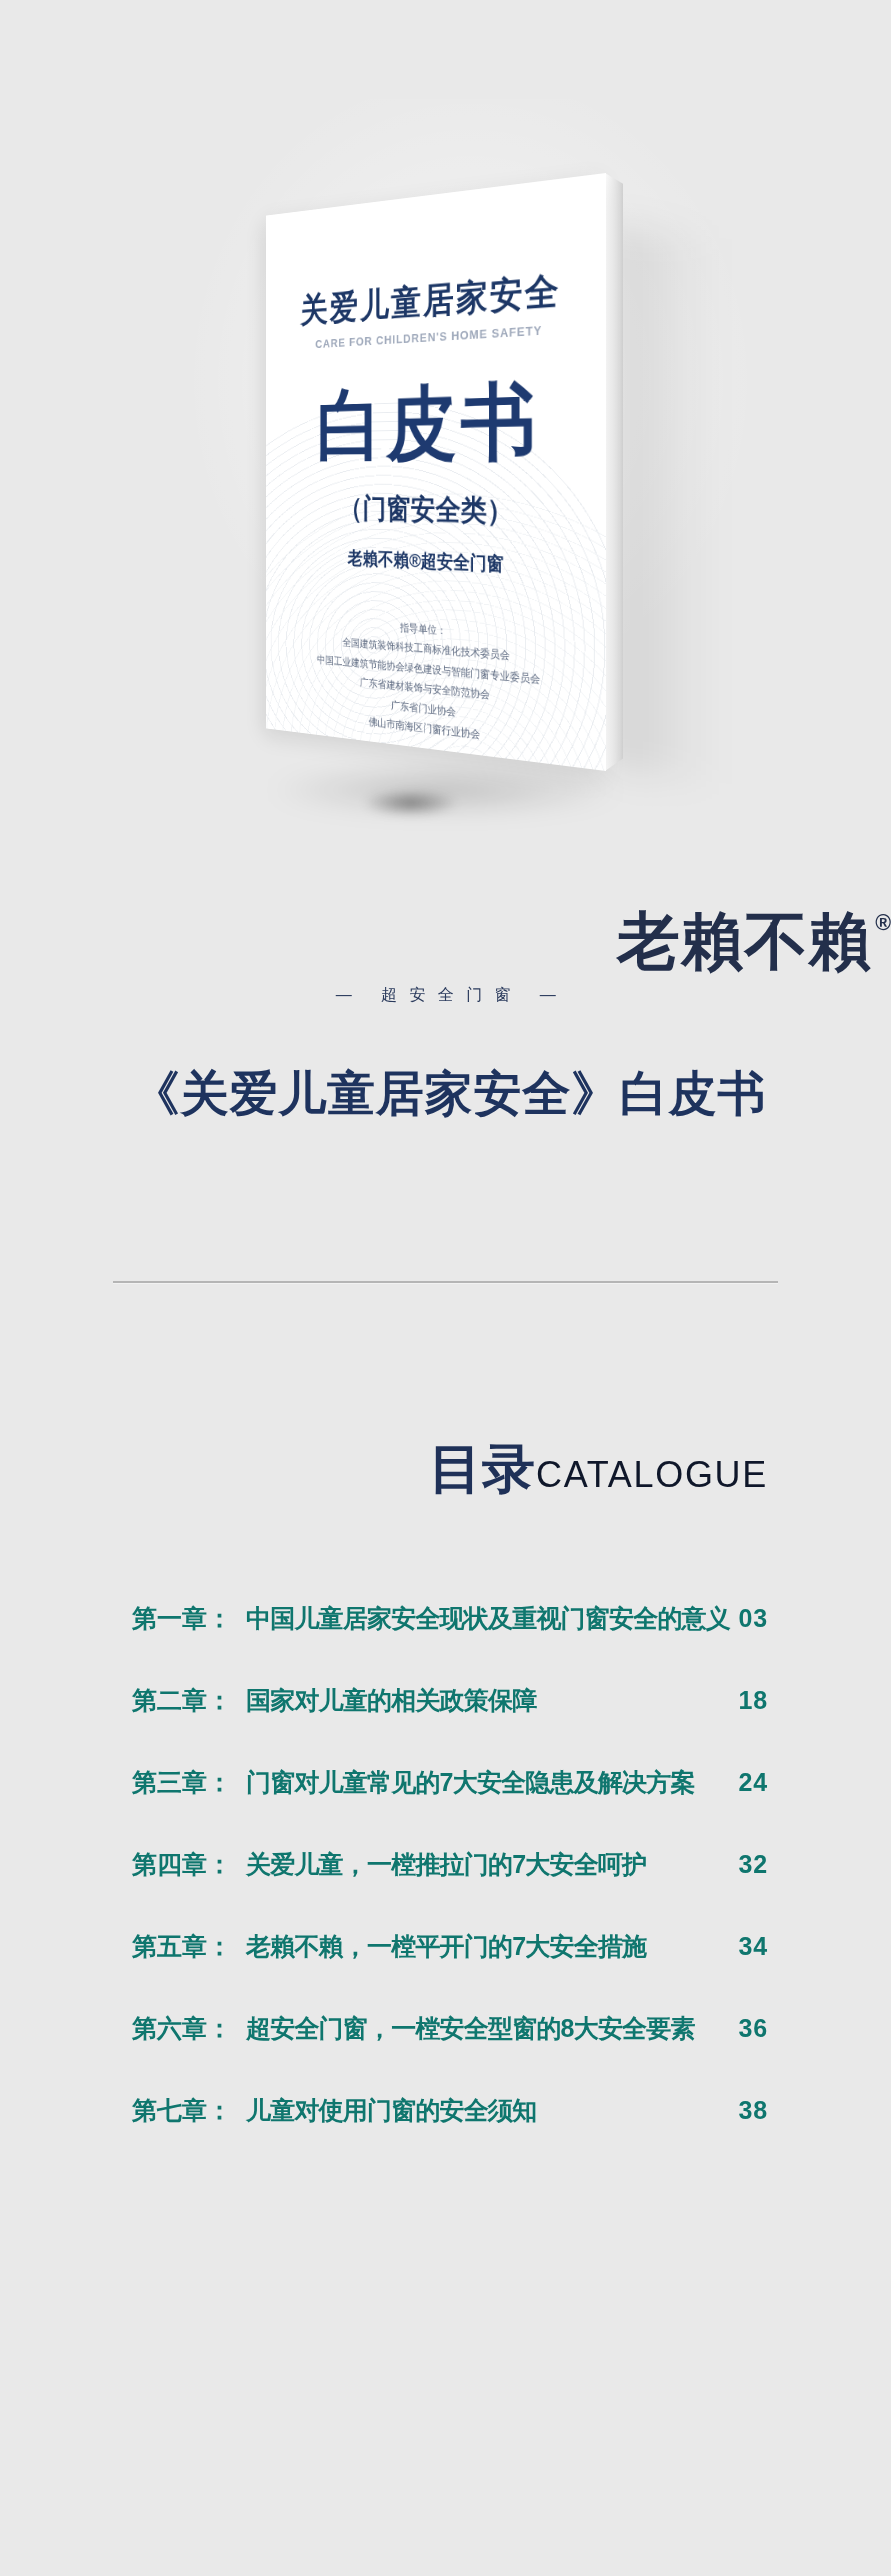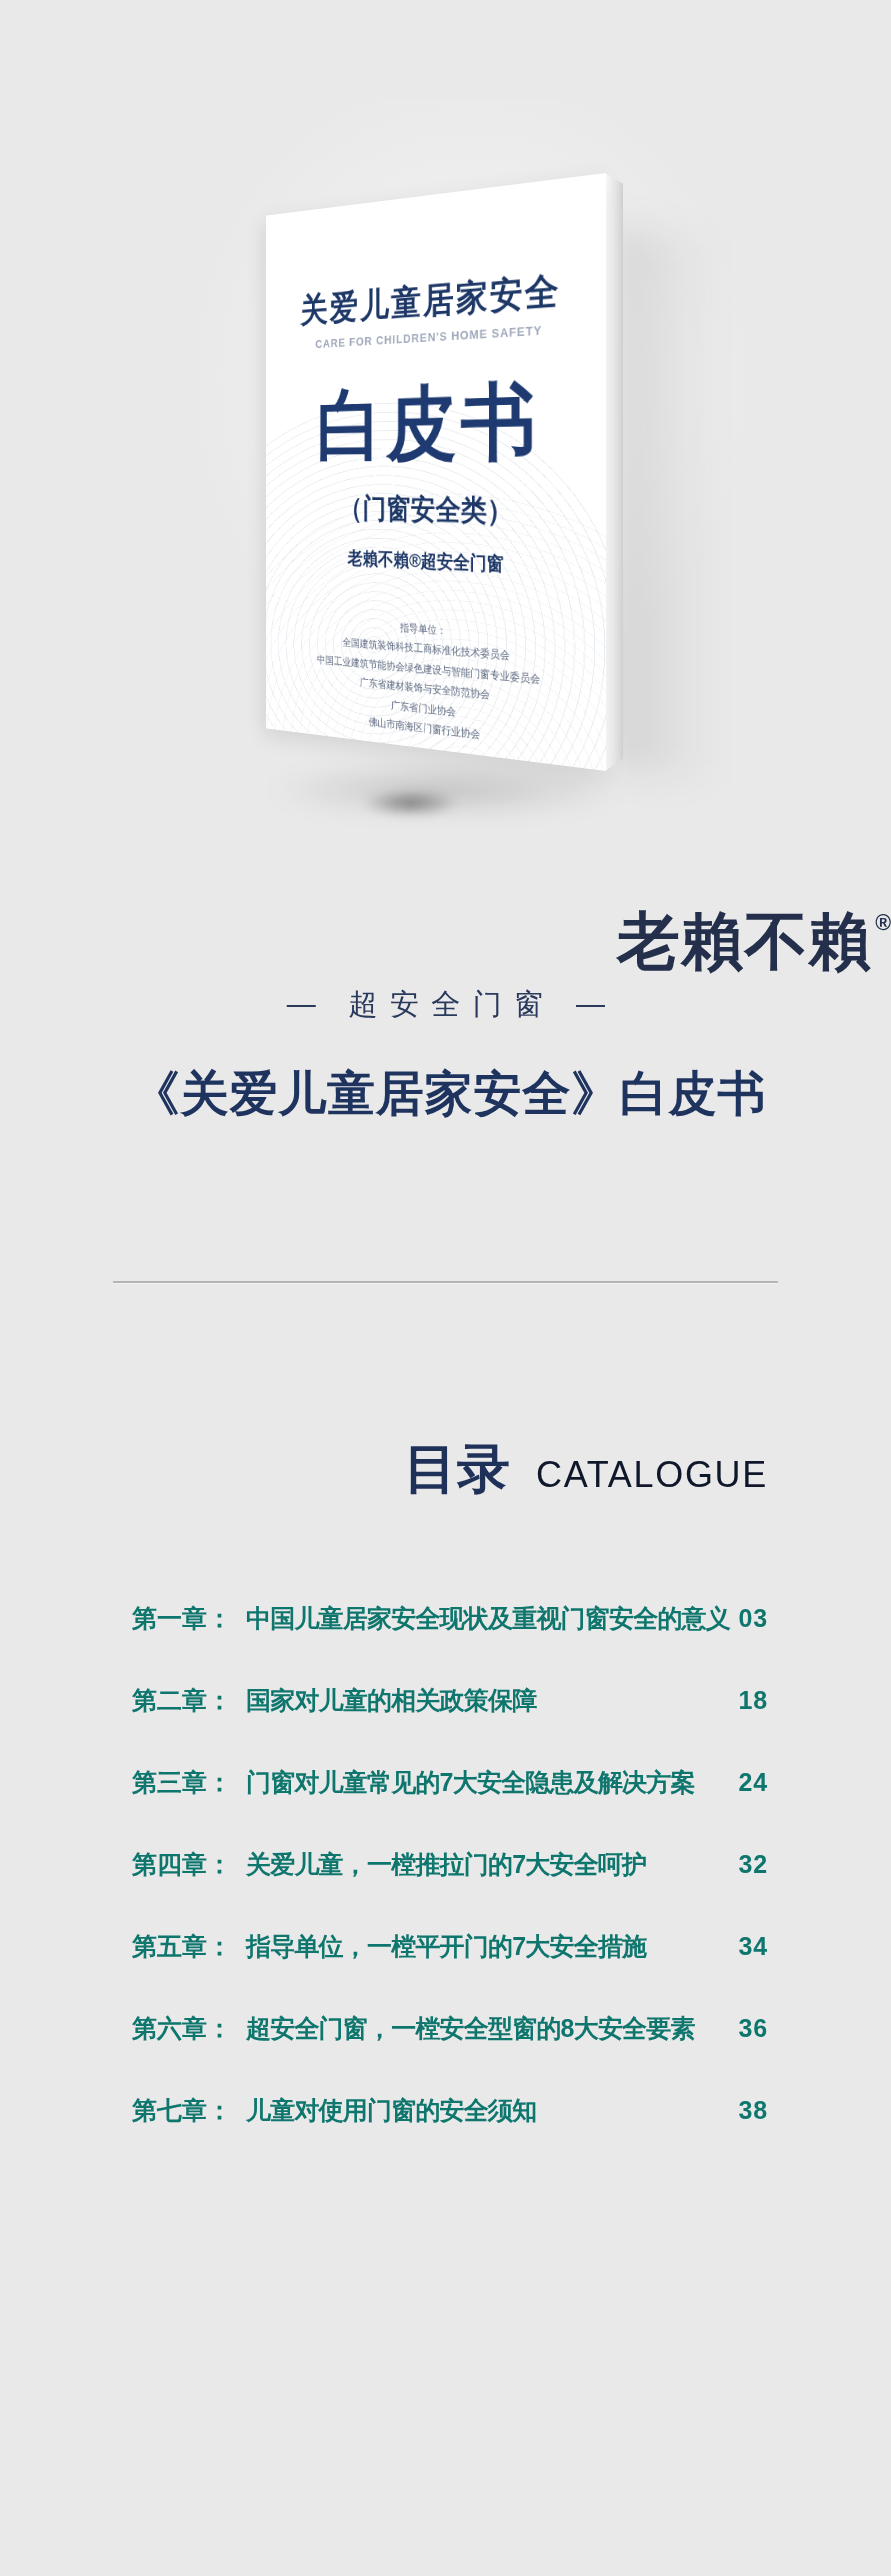--- a/index.html
+++ b/index.html
@@ -39,30 +39,30 @@
           color:#1e3a70;letter-spacing:5px;margin-top:40px;line-height:1;}
   .c-sub{font-size:31px;font-weight:600;color:#1d3766;margin-top:31px;line-height:1.2;}
   .c-brand{font-size:20px;font-weight:800;color:#1d3766;margin-top:25px;line-height:1.2;}
   .c-orgs{margin-top:51px;text-align:center;font-size:11.6px;line-height:21.5px;color:#4f5d76;
           font-weight:500;filter:blur(0.4px);opacity:.92;position:relative;z-index:2;}
 
   
   .logo-block{position:absolute;top:907px;left:0;width:100%;text-align:center;}
   .logo{font-size:63px;font-weight:900;color:#232f4b;letter-spacing:0.8px;line-height:1.1;text-align:right;}
   .logo .reg{font-size:21.5px;font-weight:700;position:relative;top:-33px;margin-left:3.3px;}
-  .tagline{margin-top:8.3px;font-size:29px;font-weight:500;color:#2a3a5c;letter-spacing:12.4px;padding-left:12px;}
+  .tagline{margin-top:8.3px;font-size:16px;font-weight:500;color:#2a3a5c;letter-spacing:12.4px;padding-left:12px;}
 
   .main-title{position:absolute;top:1059px;left:0;width:100%;text-align:center;margin:3px;
               font-size:48px;font-weight:800;color:#1e335e;letter-spacing:0.8px;}
 
   .divider{position:absolute;left:113px;top:1281px;width:665px;height:1.7px;background:#b5b5b5;
            border-bottom:0.8px solid #f2f2f2;}
 
   
-  .catalogue-heading{position:absolute;top:1442px;right:124px;display:flex;align-items:baseline;gap:26px;}
+  .catalogue-heading{position:absolute;top:1442px;right:124px;display:flex;align-items:baseline;gap:1px;}
   .cat-cn{font-size:53px;font-weight:800;color:#1f3158;line-height:1;}
   .cat-en{font-size:36px;font-weight:400;color:#0f172a;letter-spacing:1.7px;line-height:1;}
 
   .toc{position:absolute;left:132px;top:1603px;width:636px;}
   .toc-row{display:flex;align-items:baseline;height:30px;margin-bottom:52px;
            font-size:25px;font-weight:600;color:#0f766e;line-height:30px;}
   .toc-row .ch{white-space:nowrap;}
   .toc-row .tt{white-space:nowrap;margin-left:14px;letter-spacing:-0.8px;}
   .toc-row .pg{margin-left:auto;letter-spacing:0.8px;}
 </style>
@@ -130,21 +130,21 @@
       <span class="tt">门窗对儿童常见的7大安全隐患及解决方案</span>
       <span class="pg">24</span>
     </div>
     <div class="toc-row">
       <span class="ch">第四章：</span>
       <span class="tt">关爱儿童，一樘推拉门的7大安全呵护</span>
       <span class="pg">32</span>
     </div>
     <div class="toc-row">
       <span class="ch">第五章：</span>
-      <span class="tt">指导单位，一樘平开门的7大安全措施</span>
+      <span class="tt">老賴不賴，一樘平开门的7大安全措施</span>
       <span class="pg">34</span>
     </div>
     <div class="toc-row">
       <span class="ch">第六章：</span>
       <span class="tt">超安全门窗，一樘安全型窗的8大安全要素</span>
       <span class="pg">36</span>
     </div>
     <div class="toc-row">
       <span class="ch">第七章：</span>
       <span class="tt">儿童对使用门窗的安全须知</span>

